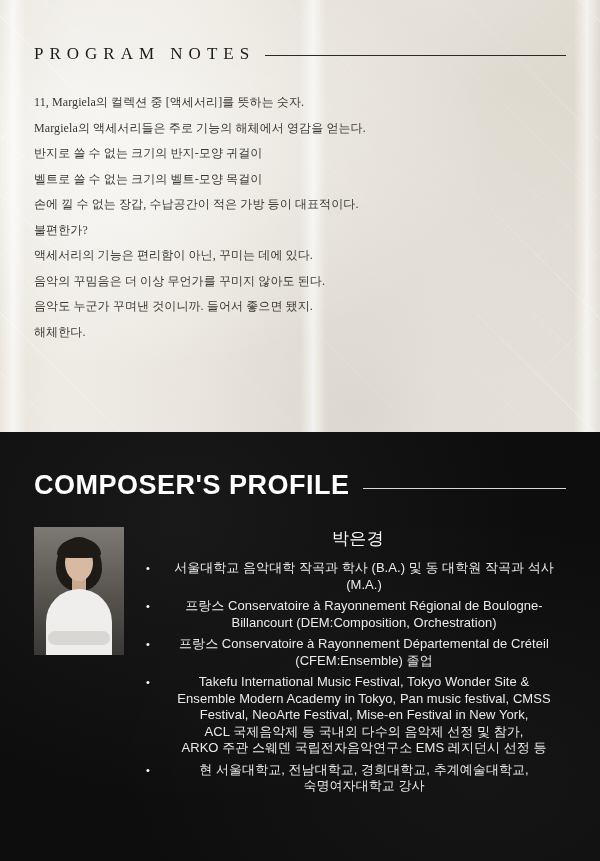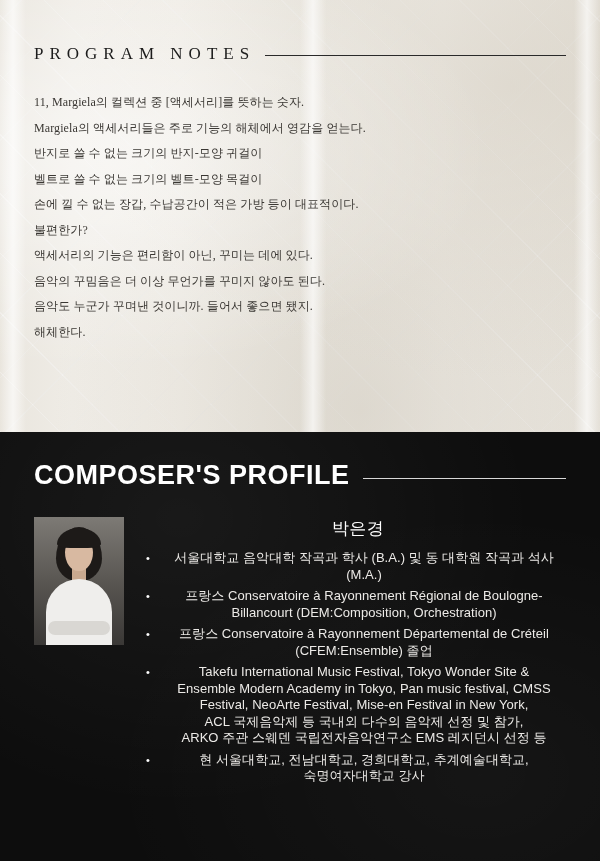--- a/index.html
+++ b/index.html
@@ -112,21 +112,21 @@
     background:
       radial-gradient(ellipse at 30% 20%, rgba(255,255,255,0.05), rgba(0,0,0,0) 60%),
       radial-gradient(ellipse at 80% 80%, rgba(255,255,255,0.035), rgba(0,0,0,0) 55%);
     pointer-events: none;
   }
   .cp-header {
     position: relative;
     z-index: 2;
     display: flex;
     align-items: center;
-    padding: 28px 34px 0 34px;
+    padding: 38px 34px 0 34px;
   }
   .cp-title {
     font-size: 27px;
     font-weight: 700;
     color: #ffffff;
     letter-spacing: 0.5px;
     white-space: nowrap;
   }
   .cp-rule {
     flex: 1;

